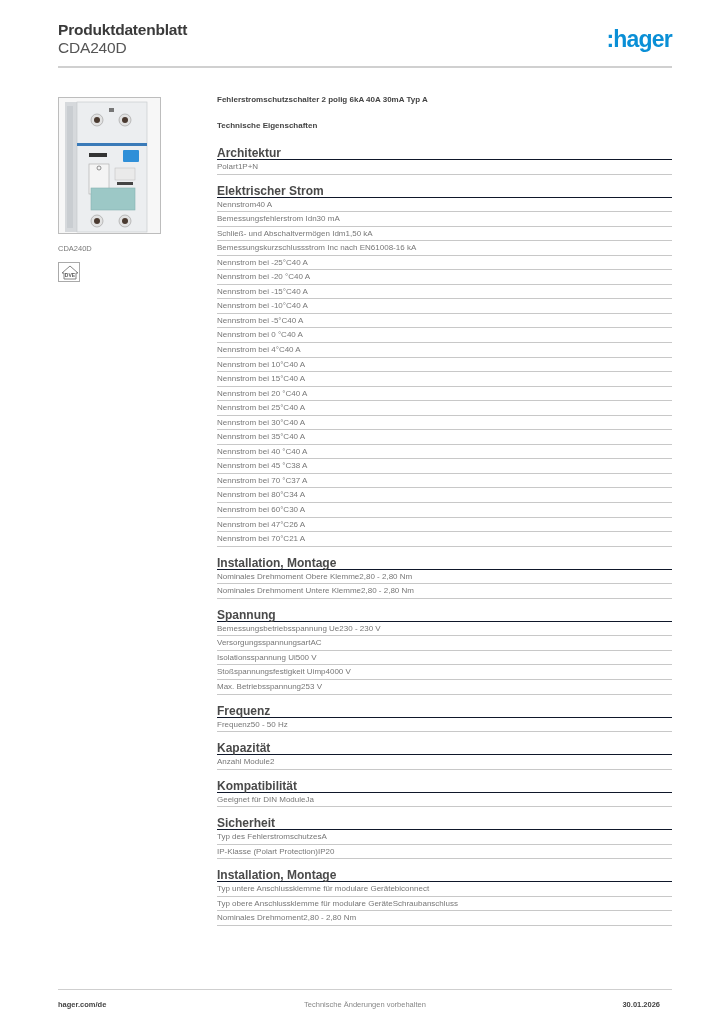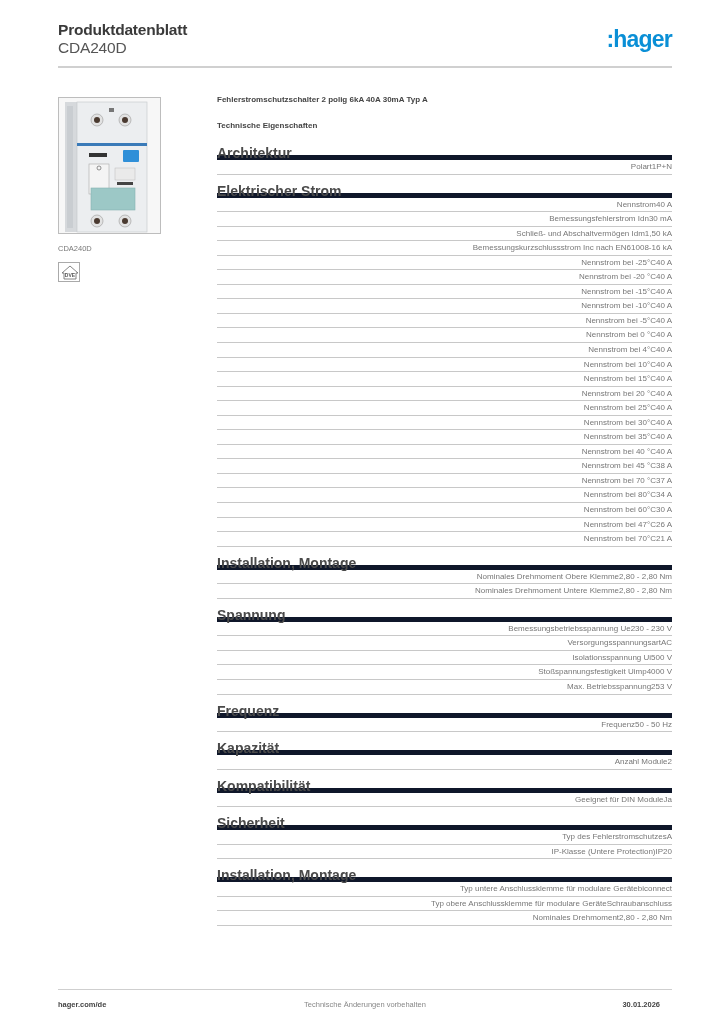--- a/index.html
+++ b/index.html
@@ -14,22 +14,22 @@
 
     .product-image { position: absolute; left: 58px; top: 97px; width: 103px; height: 137px; border: 1px solid #bdbdbd; background: #fafafa; overflow: hidden; }
     .image-caption { position: absolute; left: 58px; top: 244px; font-size: 7.5px; color: #777; }
     .cert-mark { position: absolute; left: 58px; top: 262px; width: 22px; height: 20px; border: 1px solid #aaa; background: #fff; }
 
     .content { position: absolute; left: 217px; top: 95px; width: 455px; }
     .product-description { font-size: 8px; font-weight: bold; color: #444; height: 14px; line-height: 10px; }
     .section-heading { font-size: 8px; font-weight: bold; color: #444; margin-top: 12px; height: 16px; line-height: 10px; }
     .group { margin-top: 10px; }
     .group:first-of-type { margin-top: 10px; }
-    .group-title { font-size: 14px; font-weight: bold; color: #4a4a4a; height: 13px; line-height: 12px; border-bottom: 5px solid #0f172a; }
-    .row { display: flex; justify-content: flex-end; font-size: 8px; color: #777; height: 14.55px; line-height: 14px; border-bottom: 1px solid #c8c8c8; }
+    .group-title { font-size: 12px; font-weight: bold; color: #4a4a4a; height: 13px; line-height: 12px; border-bottom: 1px solid #0f172a; }
+    .row { display: flex; justify-content: flex-start; font-size: 8px; color: #777; height: 14.55px; line-height: 14px; border-bottom: 1px solid #c8c8c8; }
     .row .label { white-space: nowrap; }
     .row .value { white-space: nowrap; text-align: right; }
 
     .footer-rule { position: absolute; left: 58px; top: 989px; width: 614px; height: 1px; background: #cfcfcf; }
     .footer { position: absolute; left: 58px; top: 1000px; width: 614px; height: 12px; font-size: 7.5px; }
     .footer-left { position: absolute; left: 0; font-weight: bold; color: #444; }
     .footer-center { position: absolute; left: 0; right: 0; text-align: center; color: #888; }
     .footer-right { position: absolute; right: 12px; font-weight: bold; color: #444; }
   </style>
 </head>
@@ -248,21 +248,21 @@
           <span class="value">Ja</span>
         </div>
       </div>
       <div class="group">
         <div class="group-title">Sicherheit</div>
         <div class="row">
           <span class="label">Typ des Fehlerstromschutzes</span>
           <span class="value">A</span>
         </div>
         <div class="row">
-          <span class="label">IP-Klasse (Untere Protection)</span>
+          <span class="label">IP-Klasse (Polart Protection)</span>
           <span class="value">IP20</span>
         </div>
       </div>
       <div class="group">
         <div class="group-title">Installation, Montage</div>
         <div class="row">
           <span class="label">Typ untere Anschlussklemme für modulare Geräte</span>
           <span class="value">biconnect</span>
         </div>
         <div class="row">

